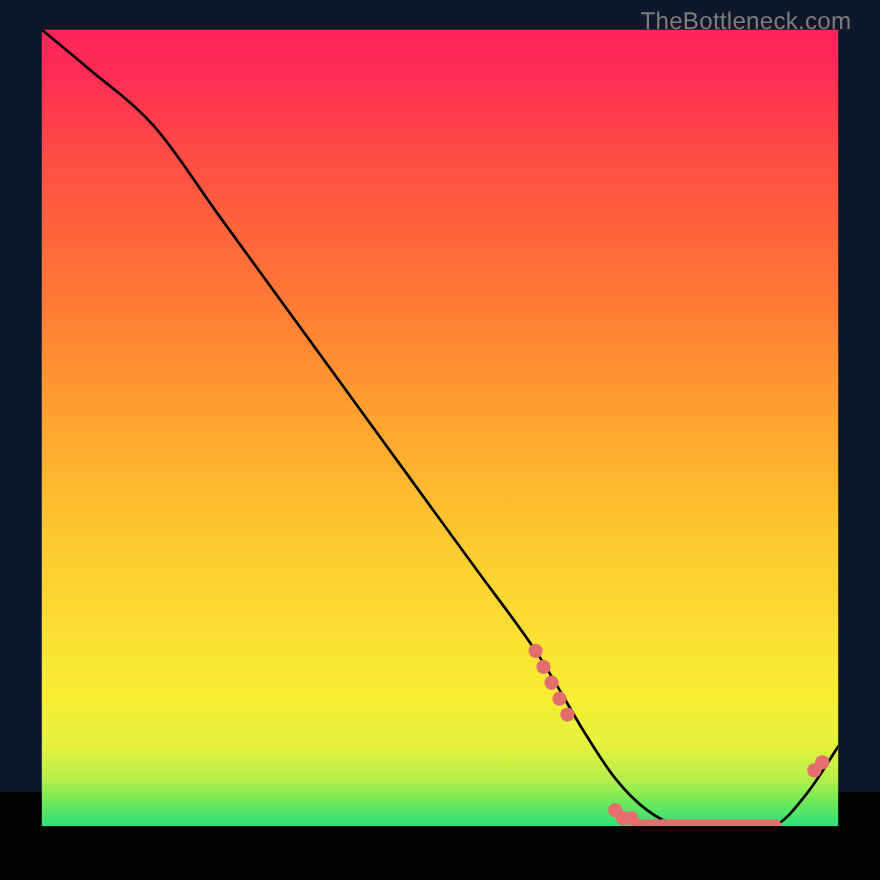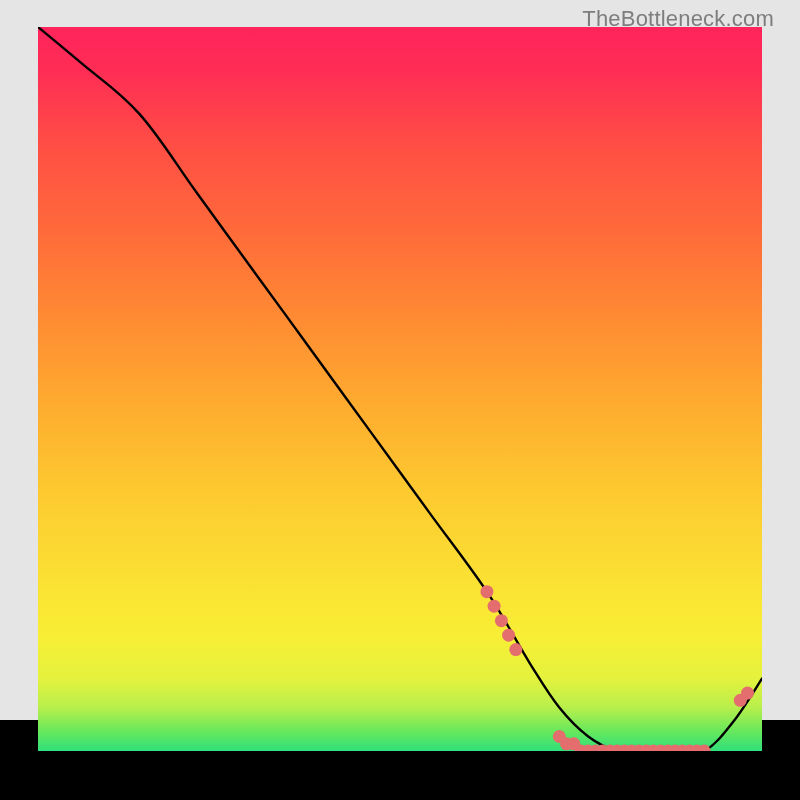--- a/index.html
+++ b/index.html
@@ -8,21 +8,21 @@
     width: 800px;
     height: 800px;
     overflow: hidden;
     background: #000;
     font-family: Arial, Helvetica, sans-serif;
   }
   .stage {
     position: relative;
     width: 800px;
     height: 720px;
-    background: #e5e5e5;
+    background: #0f172a;
   }
   .plot {
     position: absolute;
     left: 38px;
     top: 27px;
     width: 724px;
     height: 724px;
     
     background: linear-gradient(
       to top,

